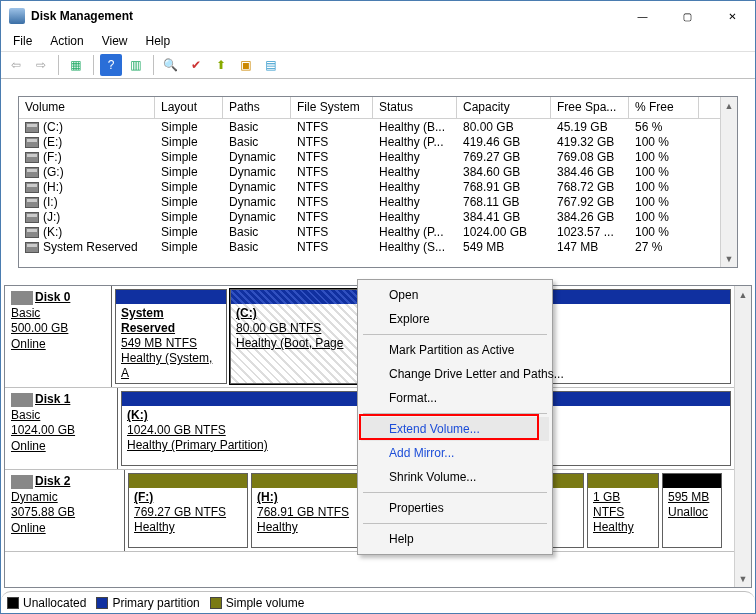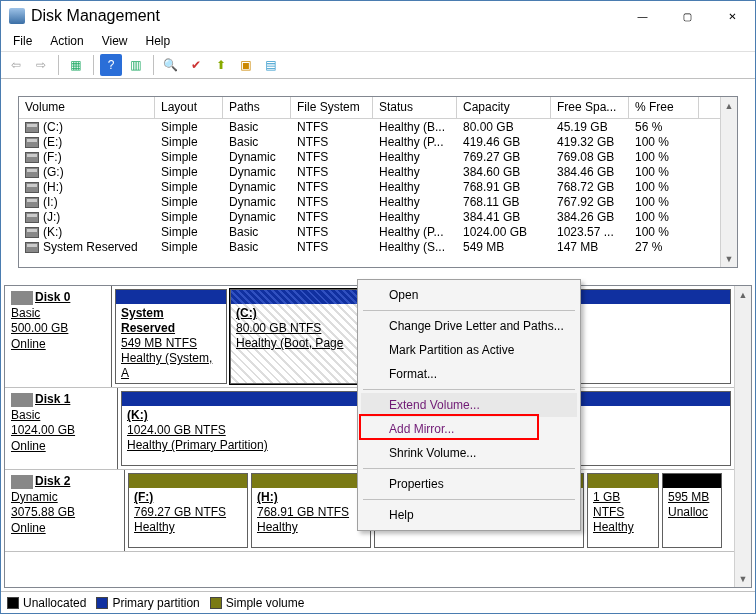--- a/index.html
+++ b/index.html
@@ -23,21 +23,21 @@
   align-items: center;
   padding: 0 0 0 8px;
   background: #fff;
 }
 .titlebar .app-icon {
   width: 16px; height: 16px; margin-right: 6px;
   background: linear-gradient(#9ec3e8,#3a6ea5);
   border-radius: 2px;
   display:inline-block;
 }
-.titlebar .title { flex: 1; font-size: 16px; }
+.titlebar .title { flex: 1; font-size: 12px; font-weight: bold; }
 .titlebar .win-btns { display: flex; }
 .titlebar .win-btn {
   width: 45px; height: 29px;
   display: flex; align-items: center; justify-content: center;
   font-family: "Segoe UI Symbol", sans-serif;
   font-size: 10px;
 }
 .menubar {
   height: 20px;
   display: flex;
@@ -160,39 +160,40 @@
 }
 .part.selected { outline: 1px solid #000; box-shadow: 0 0 0 1px #000 inset; }
 .part.selected .pbar { background: repeating-linear-gradient(45deg,#1030a0,#1030a0 3px,#3050c0 3px,#3050c0 5px);}
 .legend {
   height: 22px;
   border-top: 1px solid #c0c0c0;
   display:flex;align-items:center;
   padding: 0 6px;
   gap:10px;
   font-size:12px;
+  border-radius:10px;
 }
 .legend .sw{width:12px;height:12px;display:inline-block;margin-right:4px;vertical-align:middle;border:1px solid #444;}
 .context-menu {
   position:absolute;
   left: 356px;
   top: 278px;
-  width: 224px;
+  width: 196px;
   background:#f4f4f4;
   border:1px solid #a0a0a0;
   box-shadow: 3px 3px 4px rgba(0,0,0,.25);
   padding: 3px;
   z-index: 50;
 }
 .context-menu .cm-item{
   padding: 5px 20px 5px 28px;
   font-size:12px;
   white-space:nowrap;
 }
-.context-menu .cm-item.disabled{ color:#701a75; }
+.context-menu .cm-item.disabled{ color:#1d4ed8; }
 .context-menu .cm-item.hover{ background:#e8e8e8; }
 .context-menu .cm-sep{ height:1px;background:#c0c0c0;margin:3px 2px; }
 .highlight-box{
   position:absolute;
   border:2px solid #f00;
   pointer-events:none;
   z-index:60;
 }
 
 .w-vol{width:136px}.w-lay{width:68px}.w-typ{width:68px}.w-fs{width:82px}.w-st{width:84px}.w-cap{width:94px}.w-fr{width:78px}.w-pf{width:70px}
@@ -422,23 +423,24 @@
 </div>
 
 <div class="legend">
   <span><span class="sw" style="background:#000"></span><span>Unallocated</span></span>
   <span><span class="sw" style="background:#1030a0"></span><span>Primary partition</span></span>
   <span><span class="sw" style="background:#7a7a14"></span><span>Simple volume</span></span>
 </div>
 
 <div class="context-menu">
   <div class="cm-item">Open</div>
+  <div class="cm-item">Explore</div>
   <div class="cm-sep"></div>
+  <div class="cm-item">Mark Partition as Active</div>
   <div class="cm-item">Change Drive Letter and Paths...</div>
-  <div class="cm-item">Mark Partition as Active</div>
   <div class="cm-item">Format...</div>
   <div class="cm-sep"></div>
   <div class="cm-item hover disabled">Extend Volume...</div>
   <div class="cm-item disabled">Add Mirror...</div>
   <div class="cm-item">Shrink Volume...</div>
   <div class="cm-sep"></div>
   <div class="cm-item">Properties</div>
   <div class="cm-sep"></div>
   <div class="cm-item">Help</div>
 </div>

